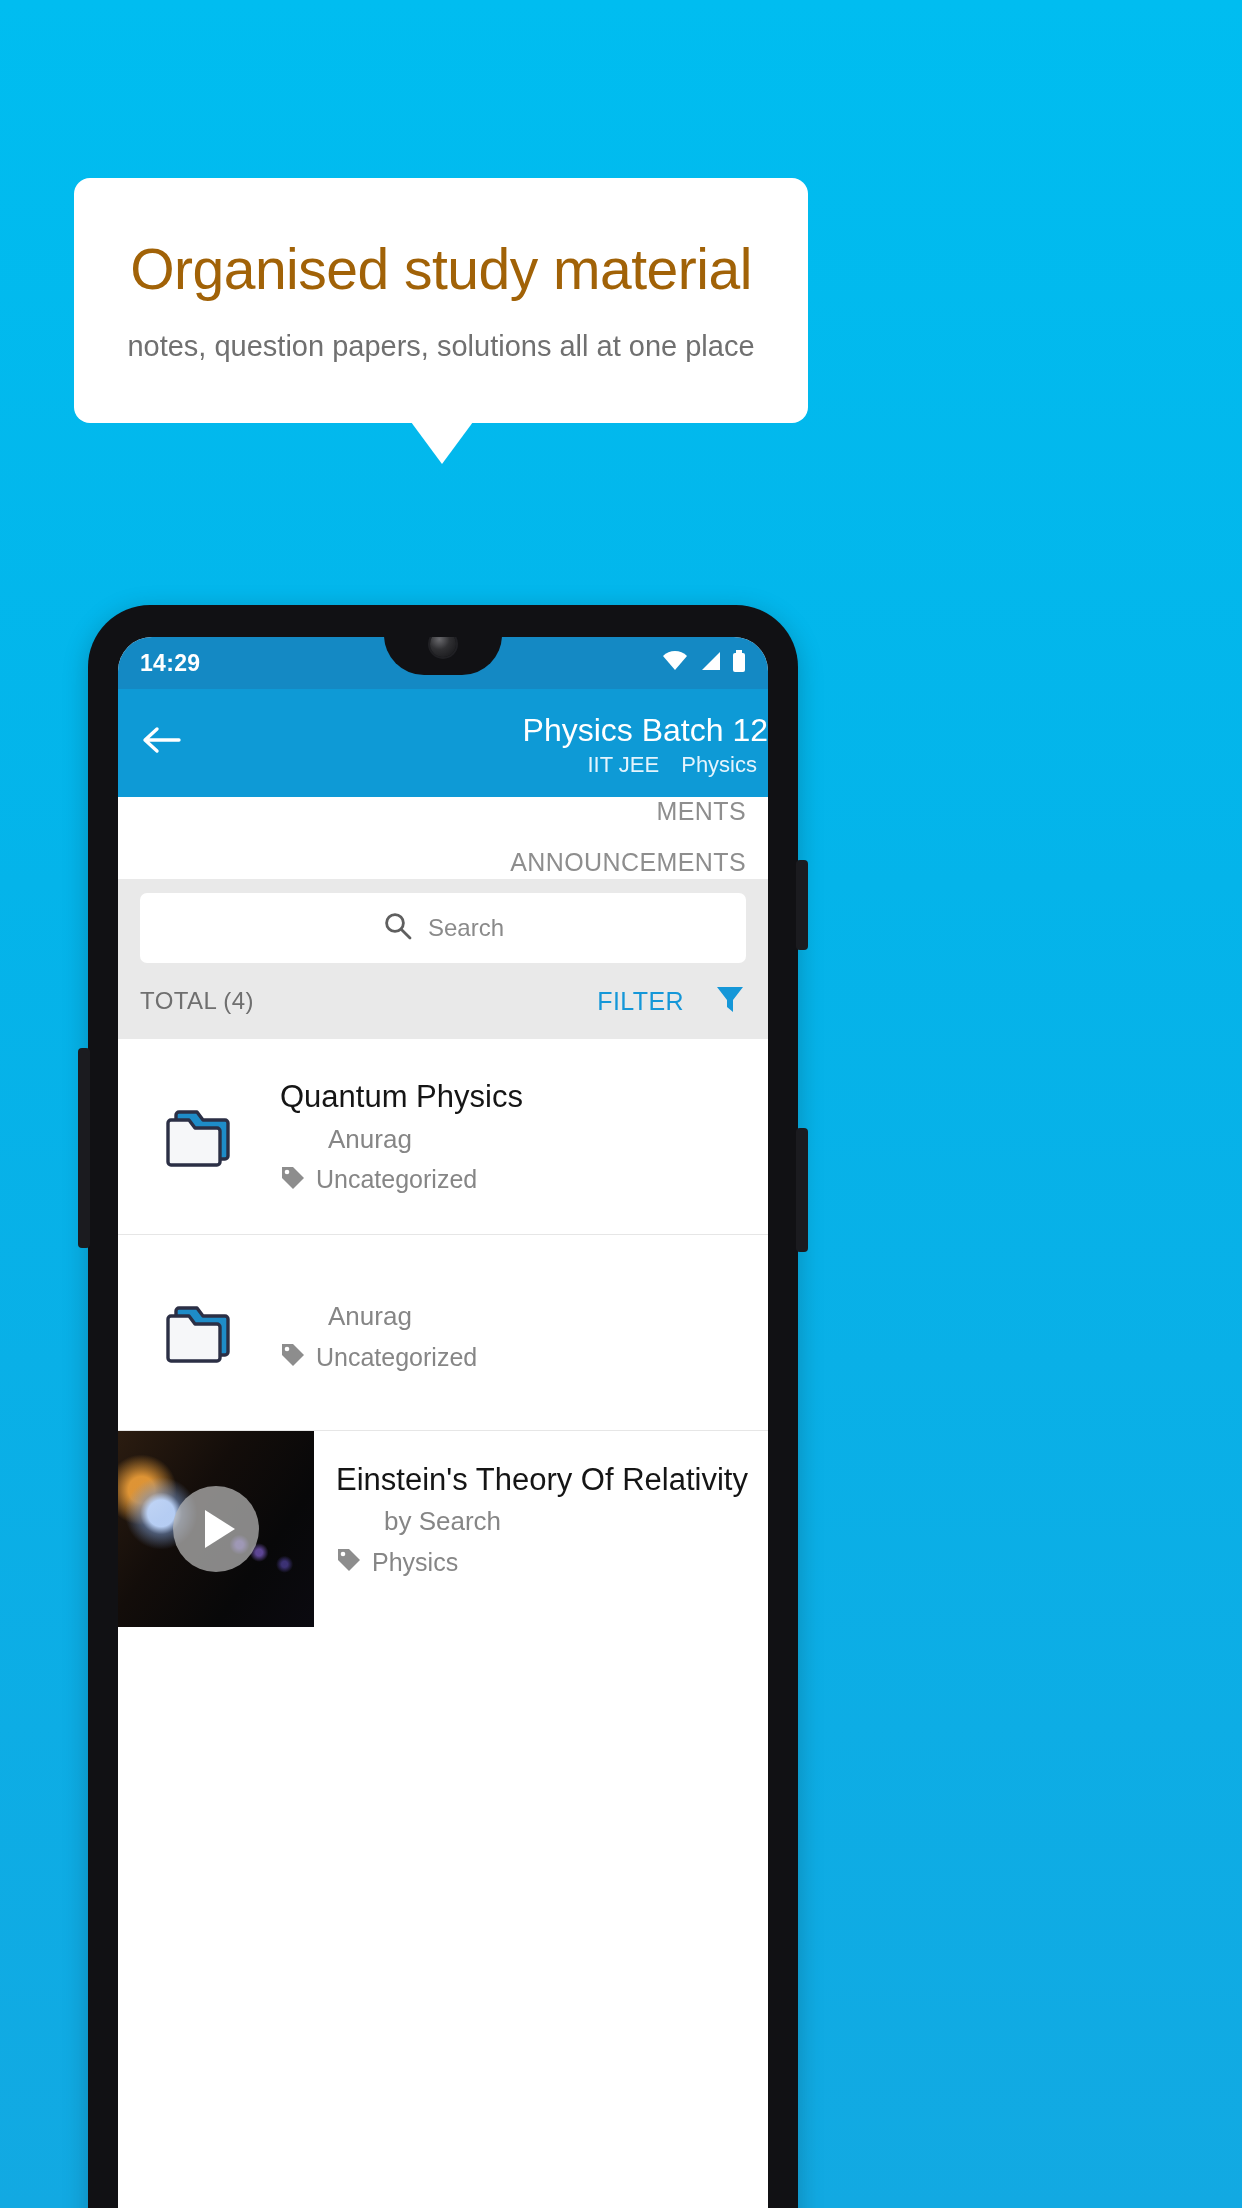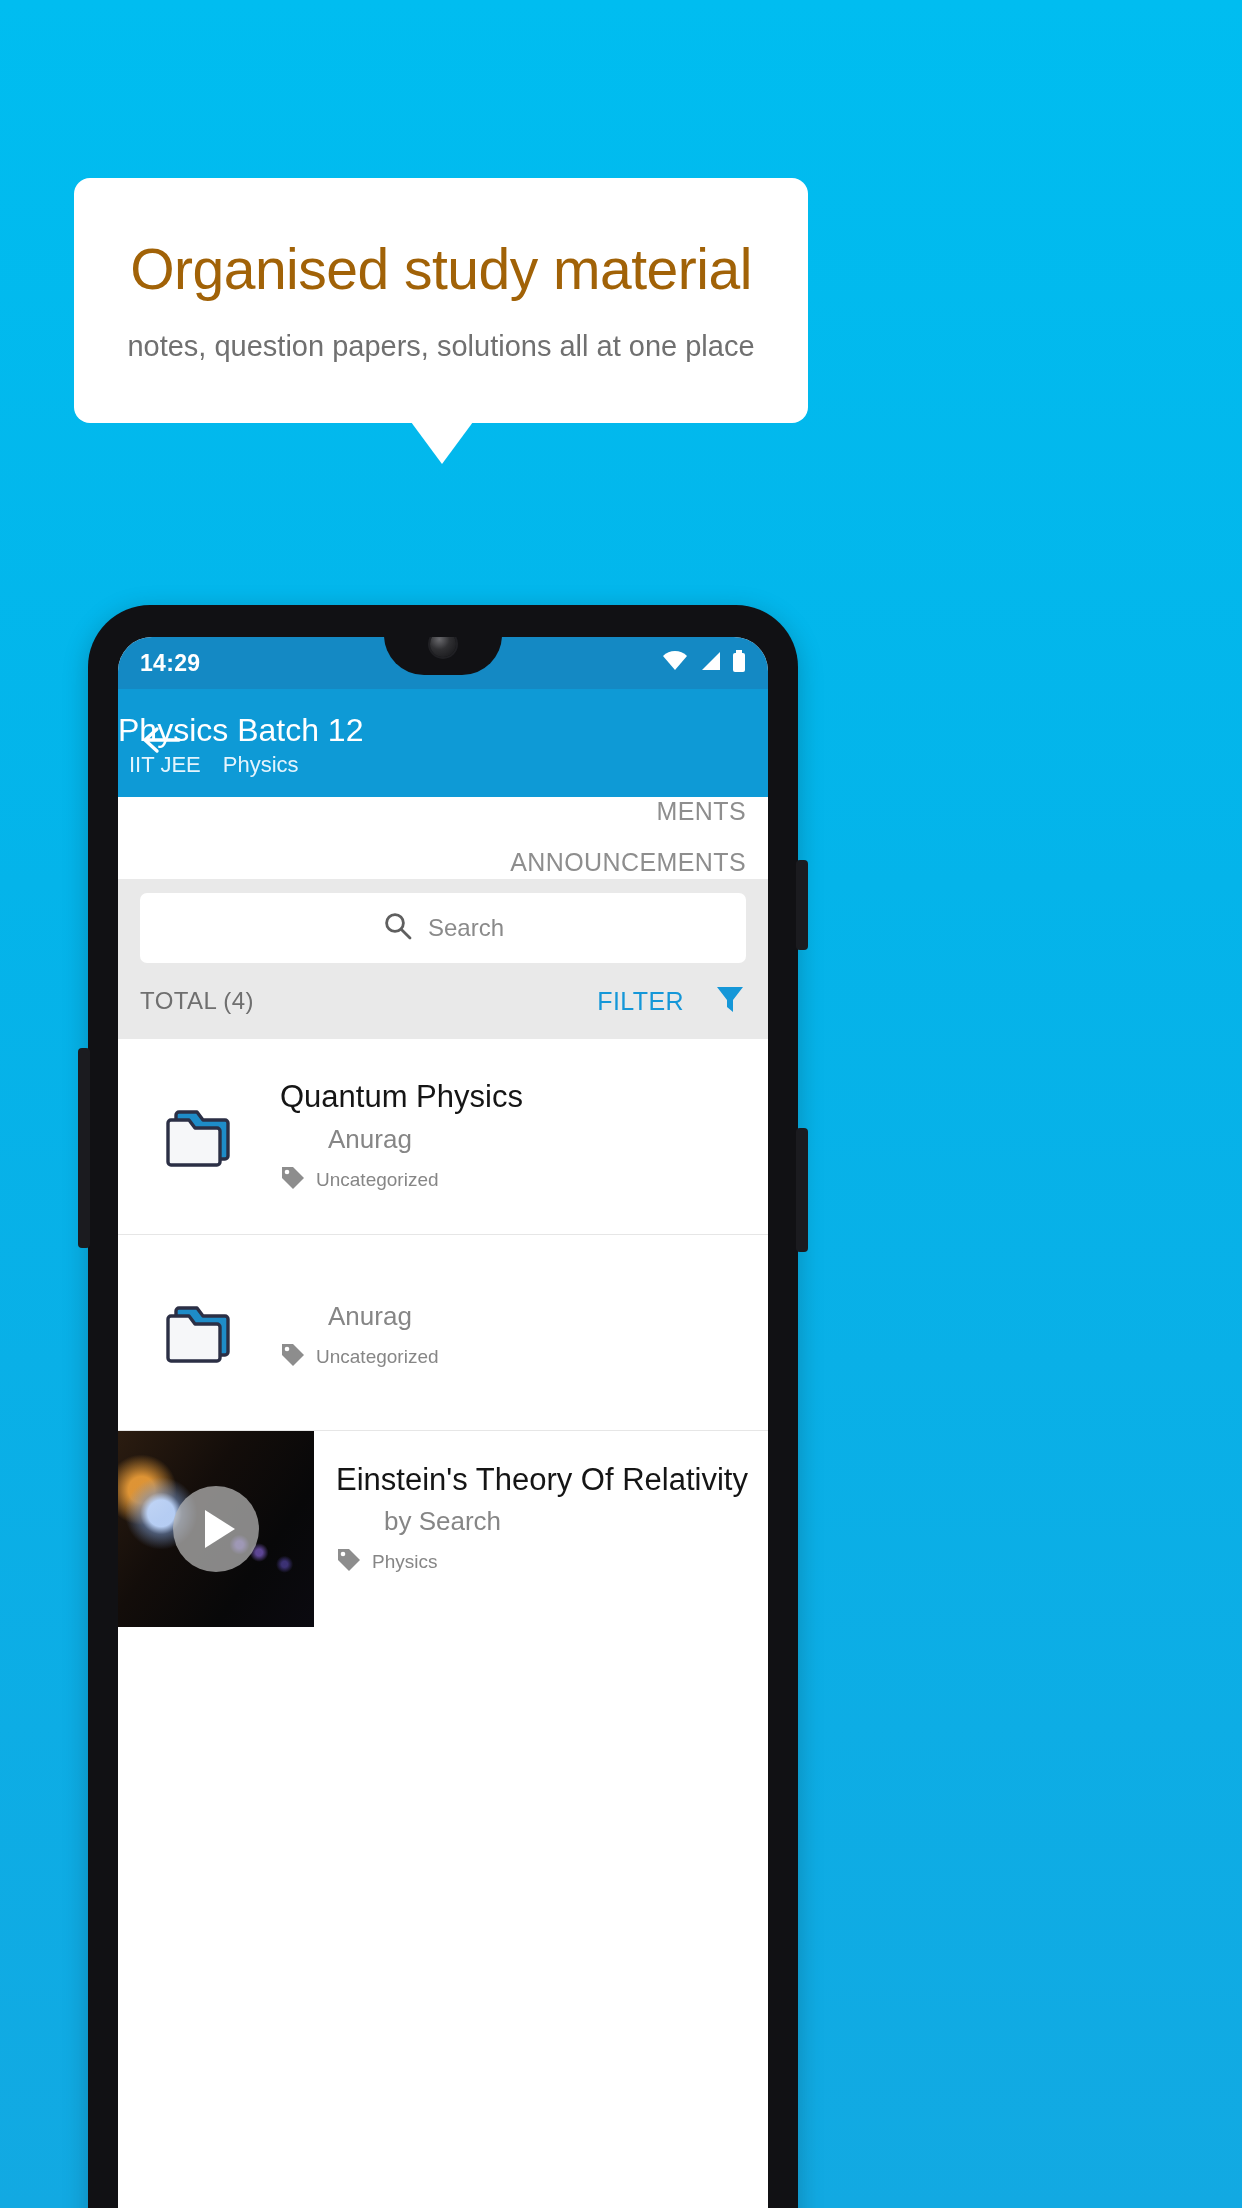--- a/index.html
+++ b/index.html
@@ -132,21 +132,21 @@
     position: relative;
     display: flex; align-items: center;
   }
   #back-arrow {
     position: absolute; left: 20px; top: 28px;
     width: 46px; height: 46px;
     display: flex; align-items: center; justify-content: center;
   }
   #appbar-text {
     width: 100%;
-    text-align: left;
+    text-align: right;
     padding-top: 4px;
   }
   #appbar-title {
     color: #ffffff;
     font-size: 32px;
     font-weight: 400;
     line-height: 1.15;
   }
   #appbar-sub {
     color: #e4f4fd;
@@ -245,21 +245,21 @@
   .row-author {
     font-size: 26px;
     color: #868686;
     margin-top: 8px;
     margin-left: 48px;
   }
   .row-tag {
     display: flex; align-items: center; gap: 10px;
     margin-top: 10px;
   }
-  .row-tag-text { font-size: 19px; color: #868686; }
+  .row-tag-text { font-size: 25px; color: #868686; }
 
   
   .row.video { align-items: stretch; border-bottom: none; }
   .thumb {
     position: relative;
     width: 196px; flex: none;
     background:
       radial-gradient(circle at 22% 42%, rgba(190,215,255,.95) 0 7%, rgba(120,150,200,.55) 11%, rgba(0,0,0,0) 19%),
       radial-gradient(circle at 12% 30%, rgba(255,170,60,.85) 0 6%, rgba(255,140,40,0) 16%),
       radial-gradient(circle at 62% 58%, rgba(120,90,230,.75) 0 2.2%, rgba(90,70,200,0) 6%),

